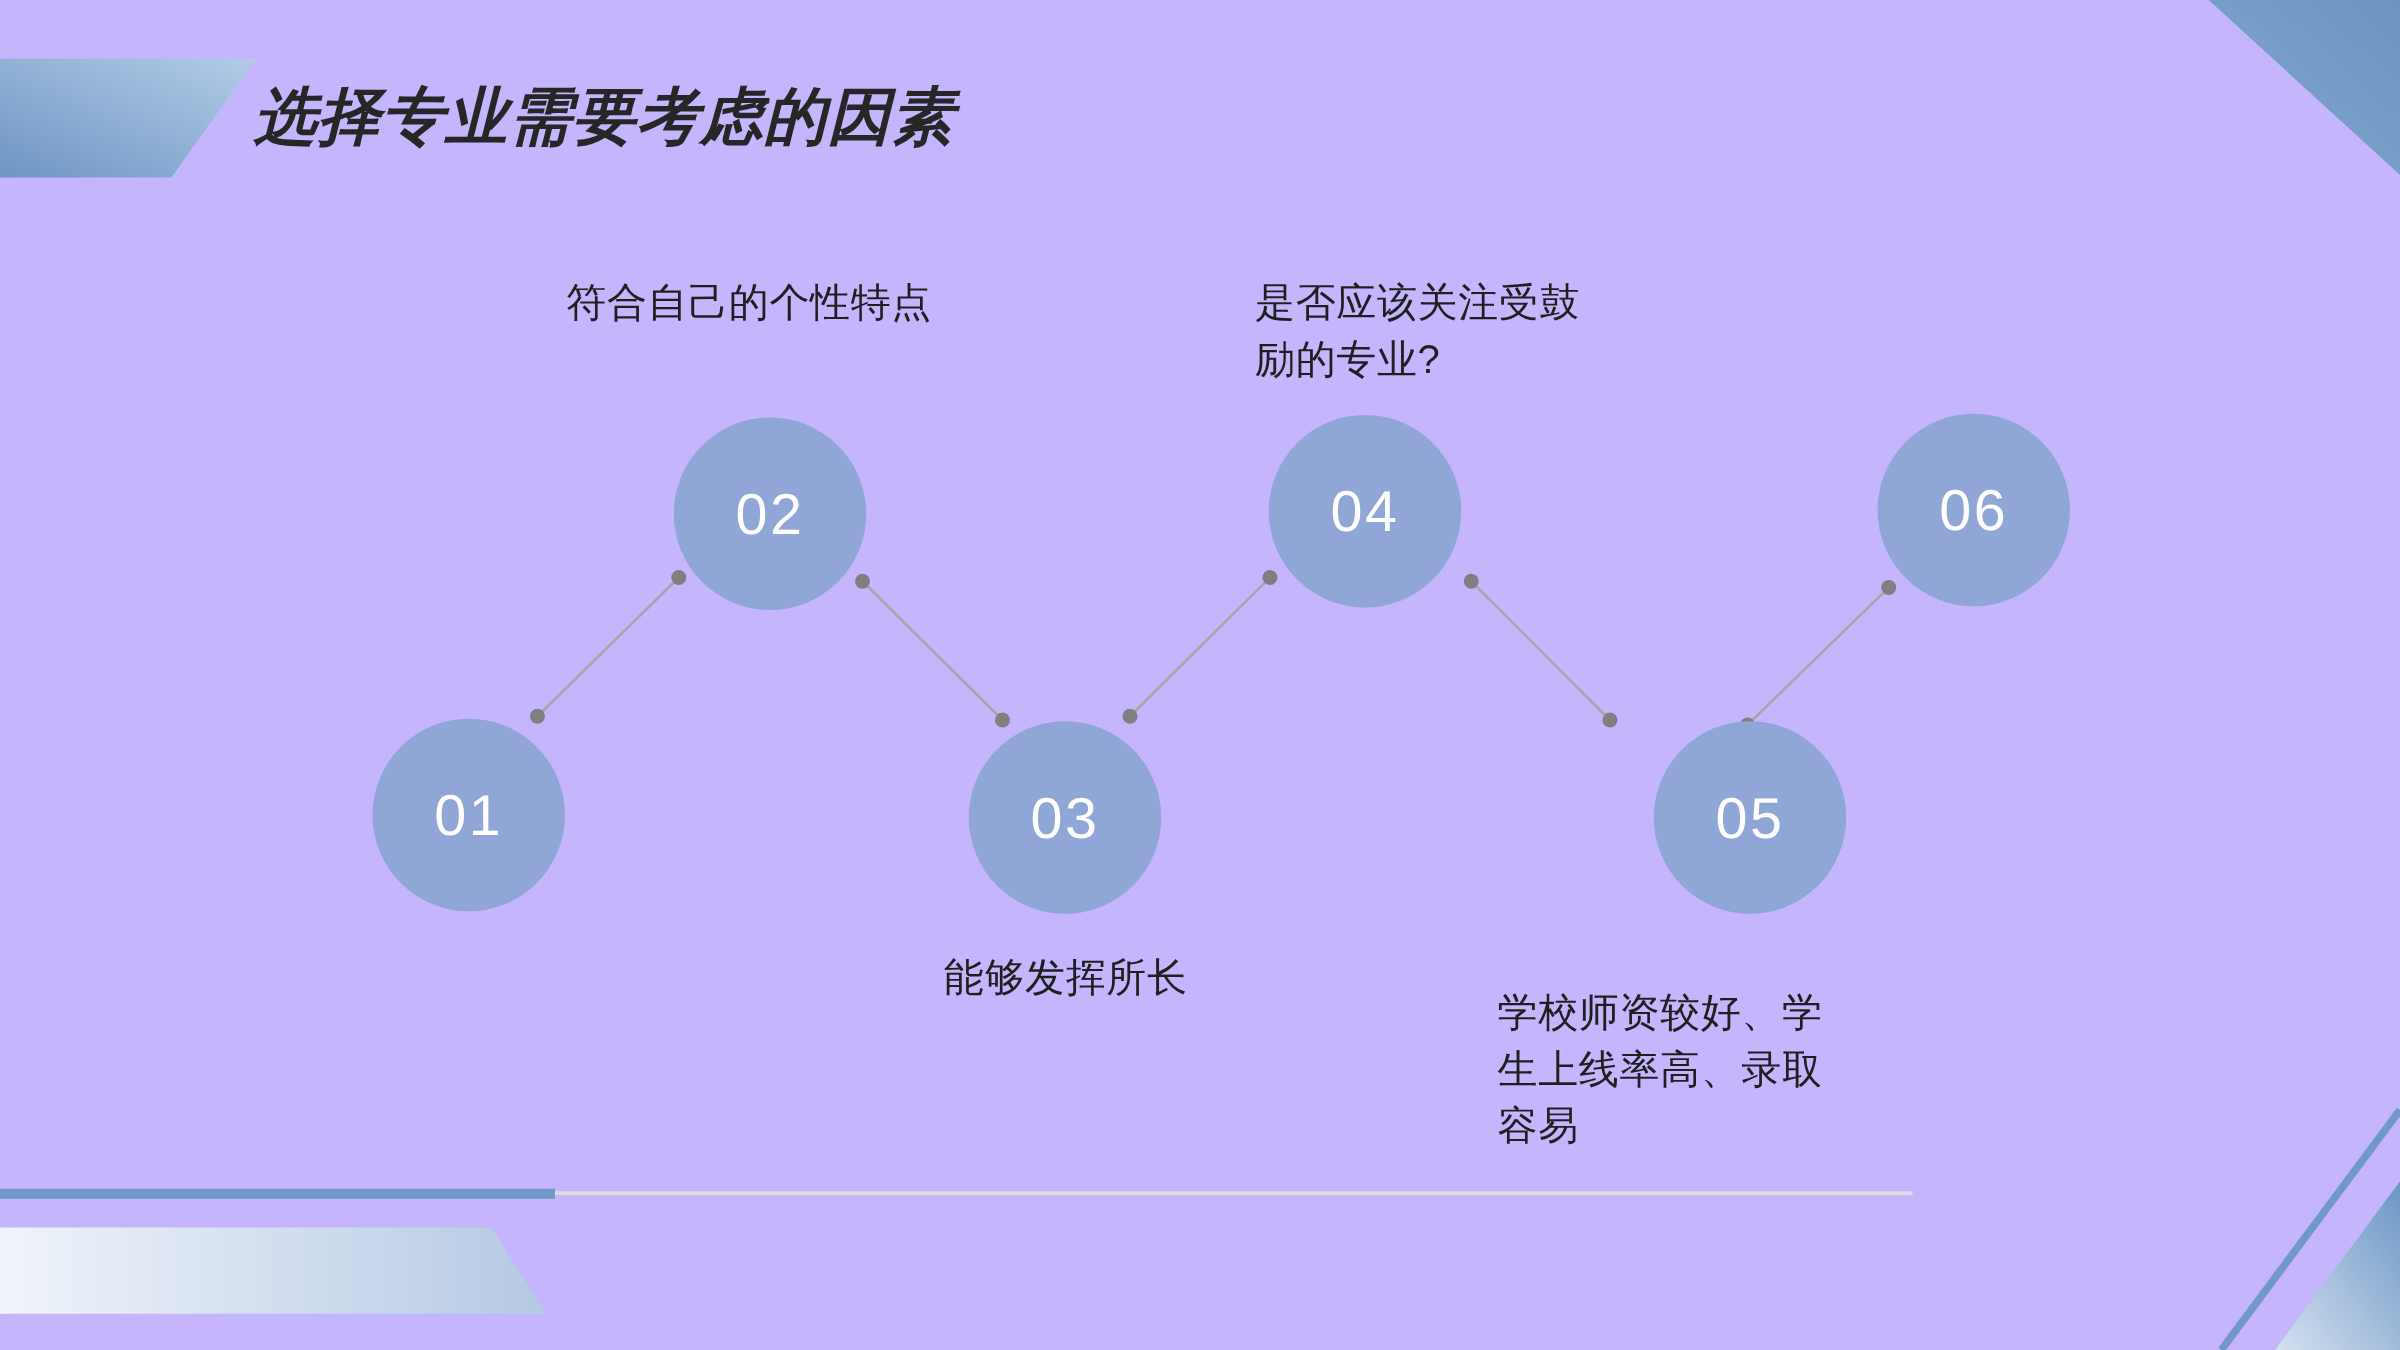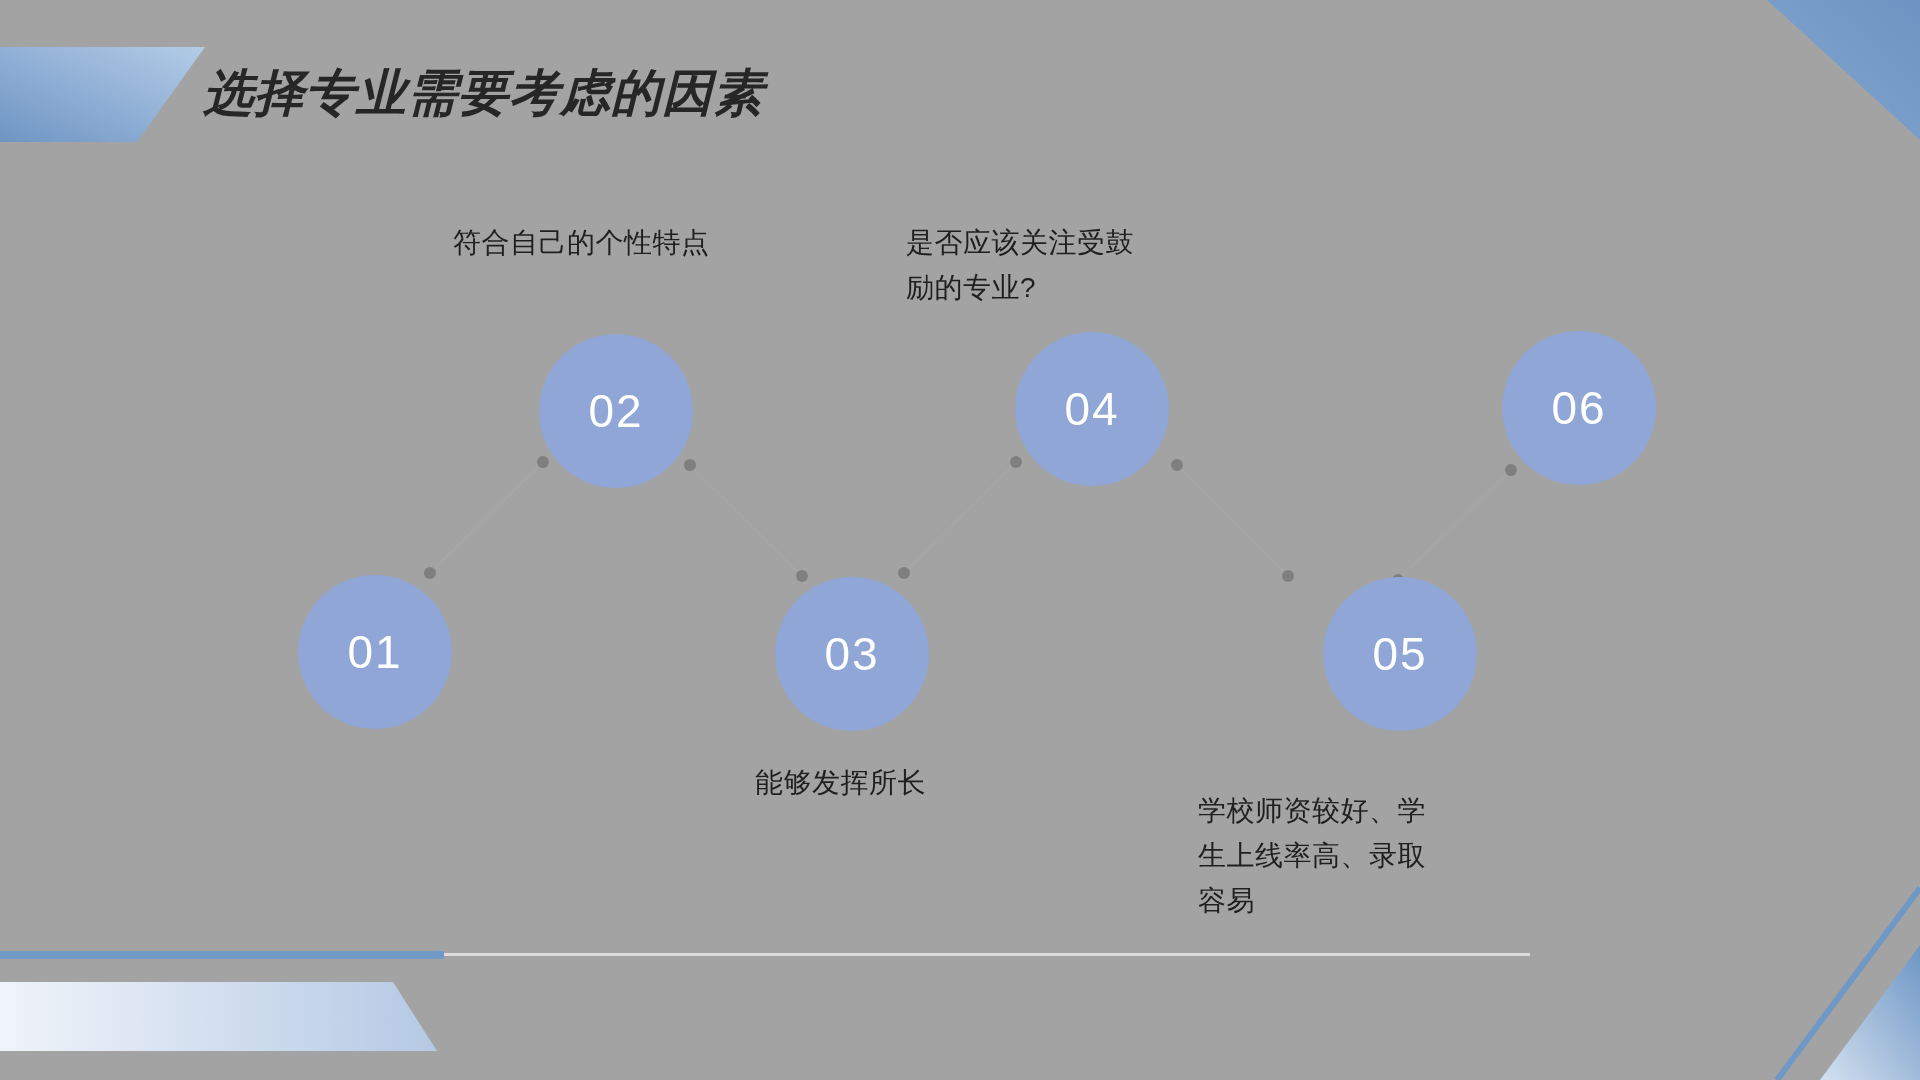--- a/index.html
+++ b/index.html
@@ -1,20 +1,20 @@
 <!DOCTYPE html>
 <html style="--circle: #8FA6D6; --number_text: #FFFFFF; --label_text: #1F1F1F; --connector: #A6A6A6; --dot: #7F7F7F; --accent_blue: #7199C6; --divider: #DCDCDC;"><head>
 <meta charset="utf-8">
 <style>
   html,body{margin:0;padding:0;background:#fff;}
   .slide{
     position:relative;
     width:1920px;height:1080px;
     overflow:hidden;
-    background:#a3a3a3;
+    background:#c4b5fd;
     font-family:"Liberation Sans", sans-serif;
   }
   .deco-layer{position:absolute;left:0;top:0;width:1920px;height:1080px;z-index:1;}
   .title{
     position:absolute;left:203px;top:60px;z-index:3;
     font-size:50px;font-style:italic;font-weight:600;
     letter-spacing:1px;color:#262626;white-space:nowrap;
   }
   .node{
     position:absolute;width:154px;height:154px;border-radius:50%;
@@ -23,28 +23,28 @@
     font-size:46px;letter-spacing:2px;z-index:2;
   }
   .node.n01{left:298px;top:575px;}
   .node.n02{left:539px;top:334px;}
   .node.n03{left:775px;top:577px;}
   .node.n04{left:1015px;top:332px;}
   .node.n05{left:1323px;top:577px;}
   .node.n06{left:1502px;top:331px;}
   .label{
     position:absolute;z-index:2;
-    font-size:28px;line-height:45px;
+    font-size:32px;line-height:45px;
     color:var(--label_text,#1F1F1F);
     white-space:pre-line;letter-spacing:0.5px;
   }
   .lab01{left:227px;top:788px;}
   .lab02{left:453px;top:220px;}
   .lab03{left:755px;top:760px;}
-  .lab04{left:906px;top:220px;}
+  .lab04{left:1004px;top:220px;}
   .lab05{left:1198px;top:788px;}
   .lab06{left:1438px;top:220px;}
 </style>
 </head>
 <body>
 
 <div class="slide">
 
   <svg class="deco-layer" viewBox="0 0 1920 1080" aria-hidden="true">
     <defs>

